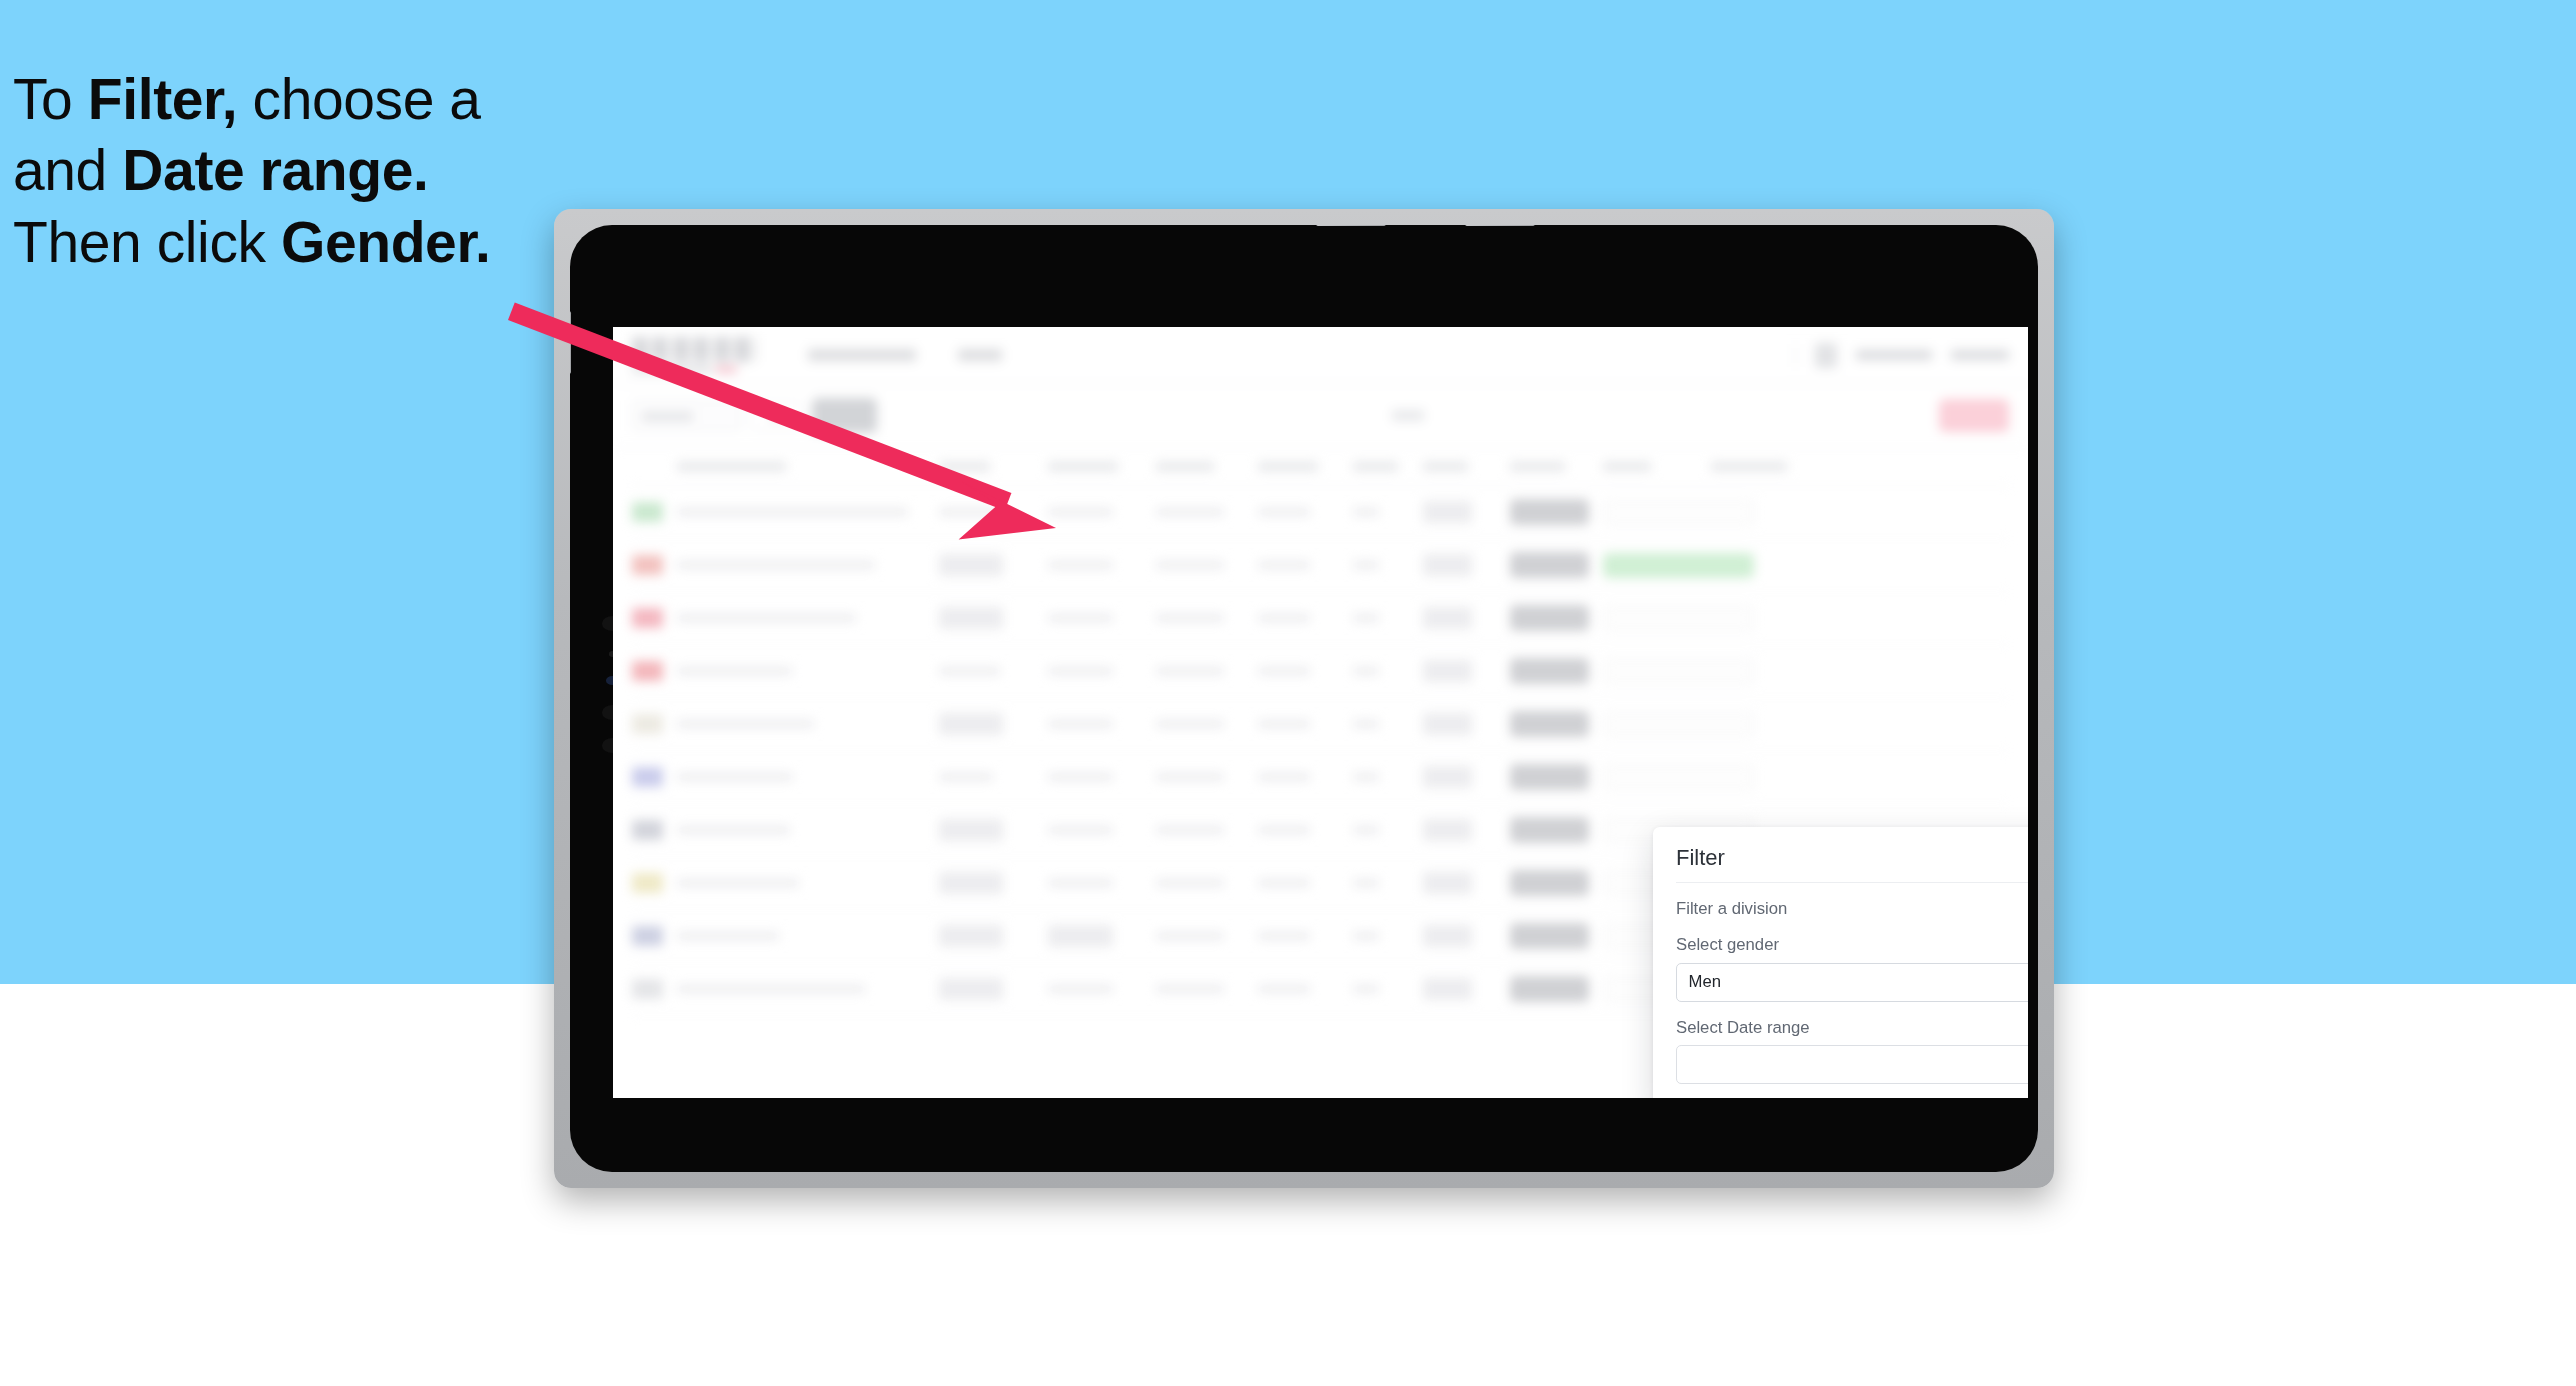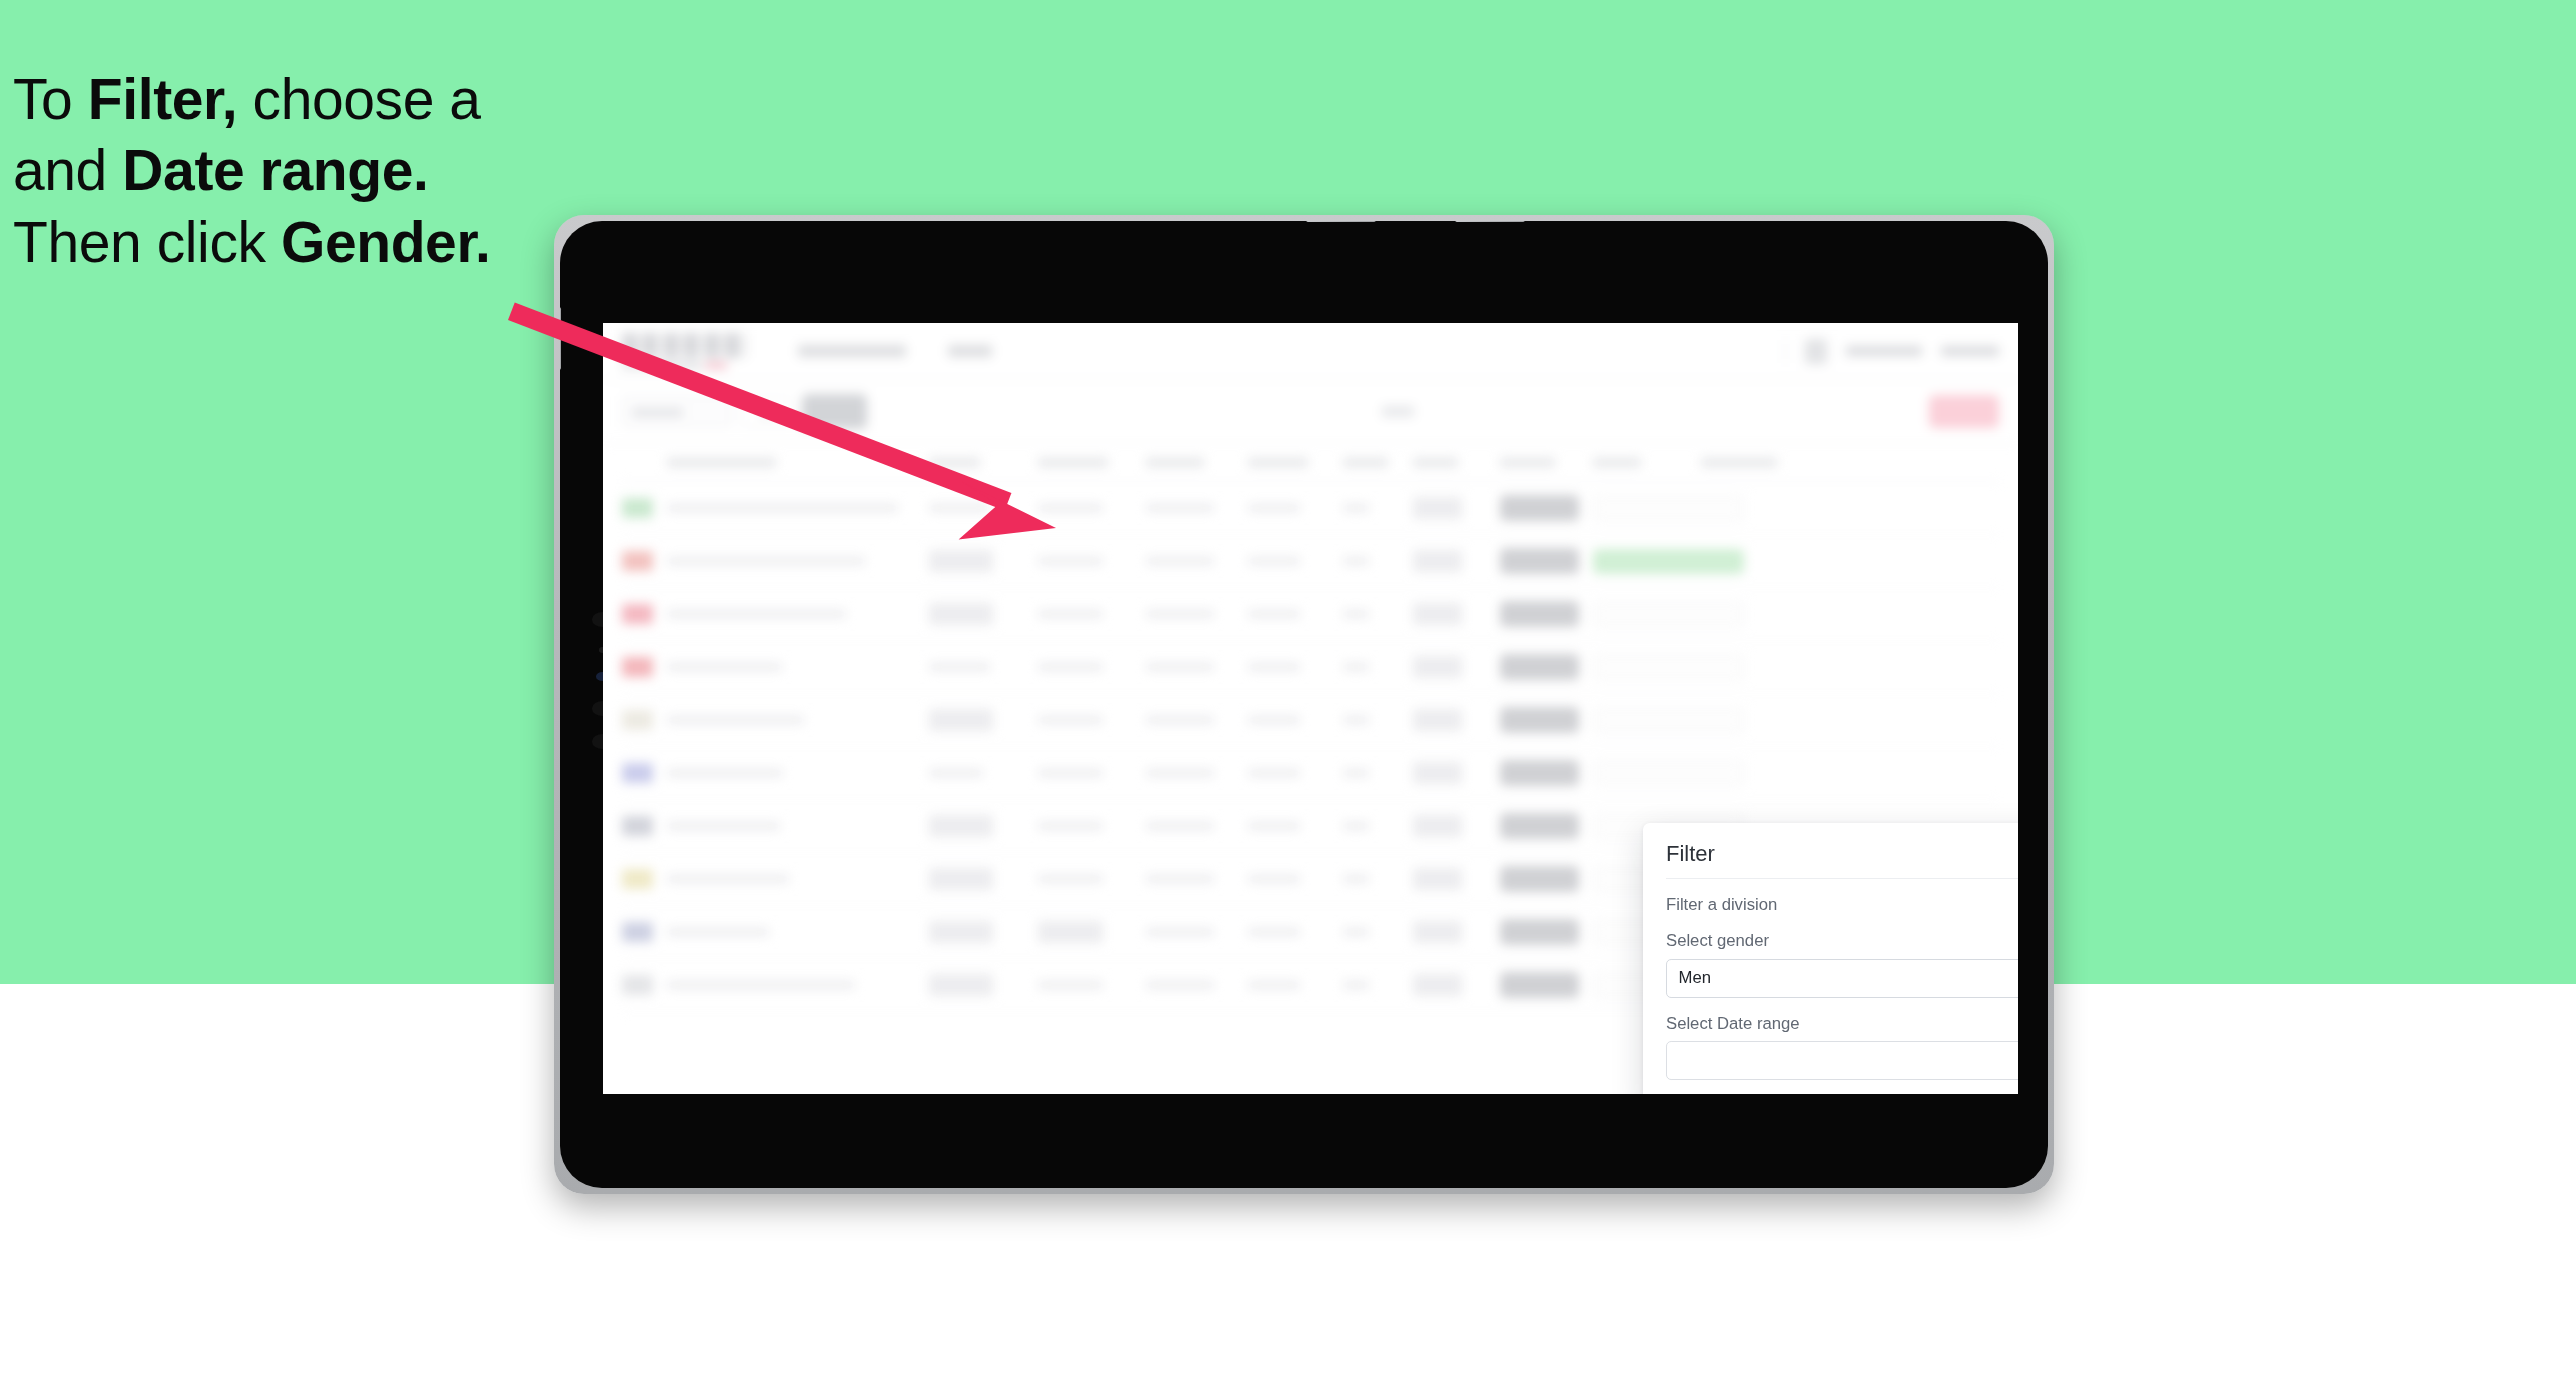--- a/index.html
+++ b/index.html
@@ -2,21 +2,21 @@
 <html style="font-size:11.6px"><head>
 <meta charset="utf-8">
 <style>
   * { box-sizing: border-box; margin: 0; padding: 0; }
   html, body {
     width: 2576px; height: 1386px;
     background: #ffffff;
     font-family: "Liberation Sans", sans-serif;
     overflow: hidden;
   }
-  .stage { position: relative; width: 2576px; height: 984px; background:#86efac; }
+  .stage { position: relative; width: 2576px; height: 984px; background:#7dd3fc; }
 
   
   .callout {
     position: absolute;
     left: 13px; top: 64px;
     width: 553px;
     font-size: 57px;
     line-height: 1.25;
     color: #0b0b0b;
     font-weight: 400;
@@ -25,25 +25,24 @@
   .callout b { font-weight: 700; }
 
   
   .arrow-svg { position: absolute; left: 0; top: 0; width: 2576px; height: 1386px; pointer-events: none; }
 
   
   .tablet {
     position: absolute;
     left: 554px; top: 209px;
     width: 1500px; height: 979px;
-    border-radius: 30px;
+    border-radius: 17px;
     background: linear-gradient(180deg,#c9cacc 0%, #b7b9bc 40%, #a9abae 100%);
-    padding: 6px;
+    padding: 16px;
     box-shadow: 0 13px 33px rgba(0,0,0,.30);
-    margin-top: 6px;
   }
   .tablet-inner {
     width: 100%; height: 100%;
     border-radius: 42px;
     background: #070707;
     position: relative;
     overflow: hidden;
   }
   
   .hw { position:absolute; background: linear-gradient(90deg,#c8cacd,#9fa1a4); border-radius:2.2px; }

